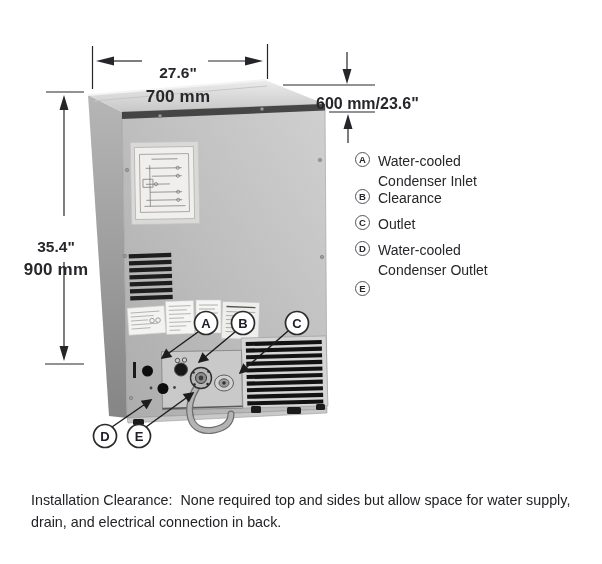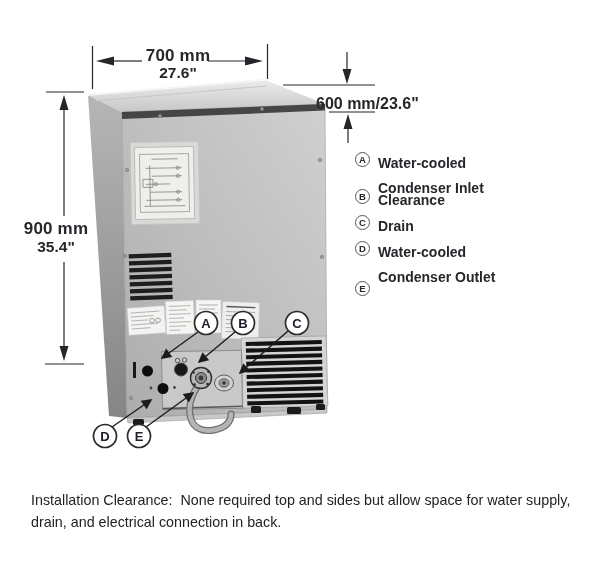--- a/index.html
+++ b/index.html
@@ -2,29 +2,29 @@
 <html><head>
 <meta charset="utf-8">
 <style>
   html,body{margin:0;padding:0;background:#fff;}
   #canvas{
     position:relative;width:602px;height:564px;background:#ffffff;
     font-family:"Liberation Sans", sans-serif;color:#26262b;overflow:hidden;
   }
   #diagram-svg{position:absolute;left:0;top:0;}
   .txt{position:absolute;white-space:pre-wrap;}
-  .dim{font-size:17px;font-weight:600;letter-spacing:.2px;text-align:center;}
+  .dim{font-size:17px;font-weight:600;letter-spacing:.2px;text-align:center;margin-top:41px;}
   .dim2{font-size:15.5px;font-weight:600;text-align:center;}
   .legend-row{position:absolute;left:355px;display:flex;gap:8px;align-items:flex-start;}
   .legend-circle{
     flex:0 0 auto;width:13px;height:13px;margin-top:1px;border:1.3px solid #54545c;
     border-radius:50%;display:flex;align-items:center;justify-content:center;
     font-size:9.5px;font-weight:600;color:#26262b;line-height:1;
   }
-  .legend-label{font-size:14px;font-weight:700;line-height:25px;white-space:pre-wrap;width:180px;}
+  .legend-label{font-size:14px;font-weight:400;line-height:20px;white-space:pre-wrap;width:180px;}
   #hose-note{left:357px;top:308px;width:242px;font-size:14px;font-weight:600;line-height:15.3px;}
   #install-note{left:31px;top:489px;width:562px;font-size:14.3px;font-weight:500;line-height:22px;color:#222227;}
   .callout-letter{font-size:13px;font-weight:600;fill:#20202a;}
 </style>
 </head>
 <body>
 
 <div id="canvas">
 
 <svg id="diagram-svg" width="602" height="564" viewBox="0 0 602 564">
@@ -279,21 +279,21 @@
   <span class="legend-circle">A</span>
   <span class="legend-label">Water-cooled
 Condenser Inlet</span>
 </div>
 <div class="legend-row" style="top:188px;">
   <span class="legend-circle">B</span>
   <span class="legend-label">Clearance</span>
 </div>
 <div class="legend-row" style="top:214px;">
   <span class="legend-circle">C</span>
-  <span class="legend-label">Drain</span>
+  <span class="legend-label">Outlet</span>
 </div>
 <div class="legend-row" style="top:240px;">
   <span class="legend-circle">D</span>
   <span class="legend-label">Water-cooled
 Condenser Outlet</span>
 </div>
 <div class="legend-row" style="top:280px;">
   <span class="legend-circle">E</span>
 </div>
 

